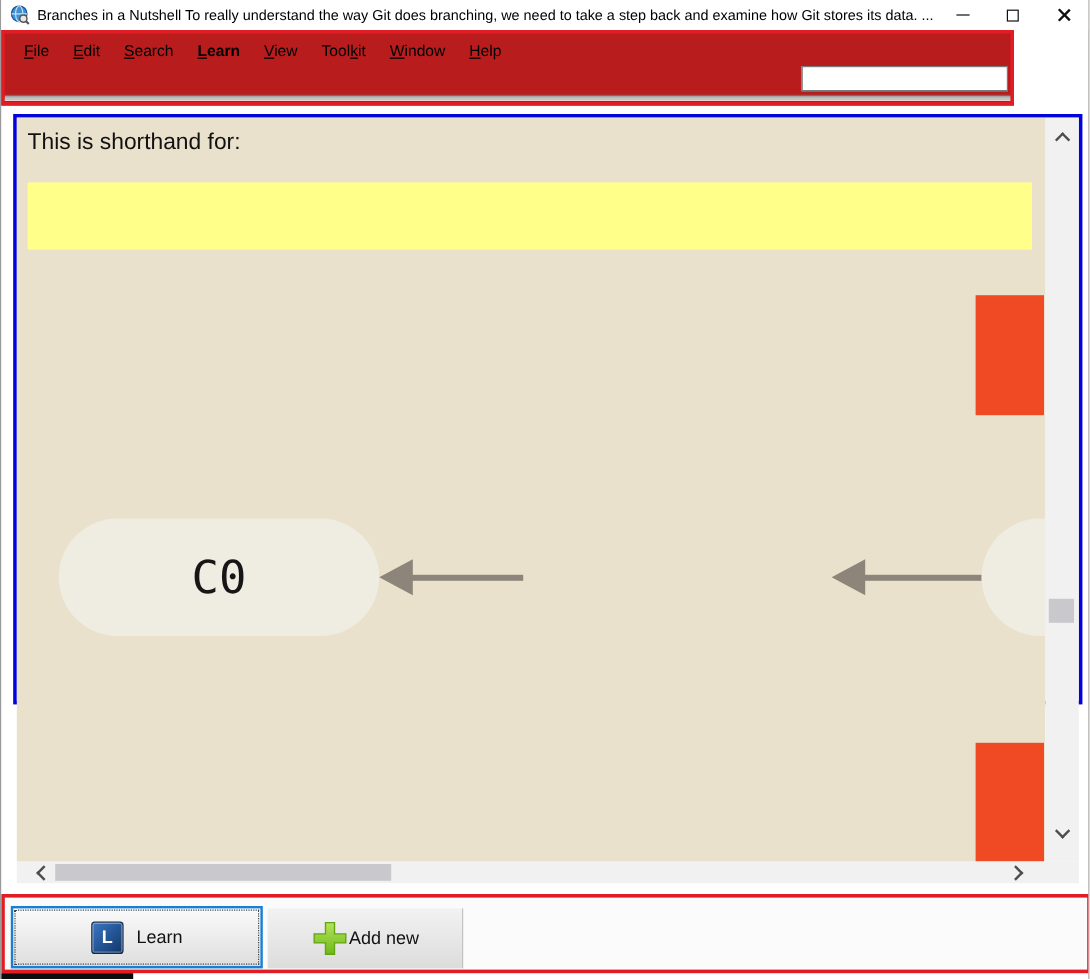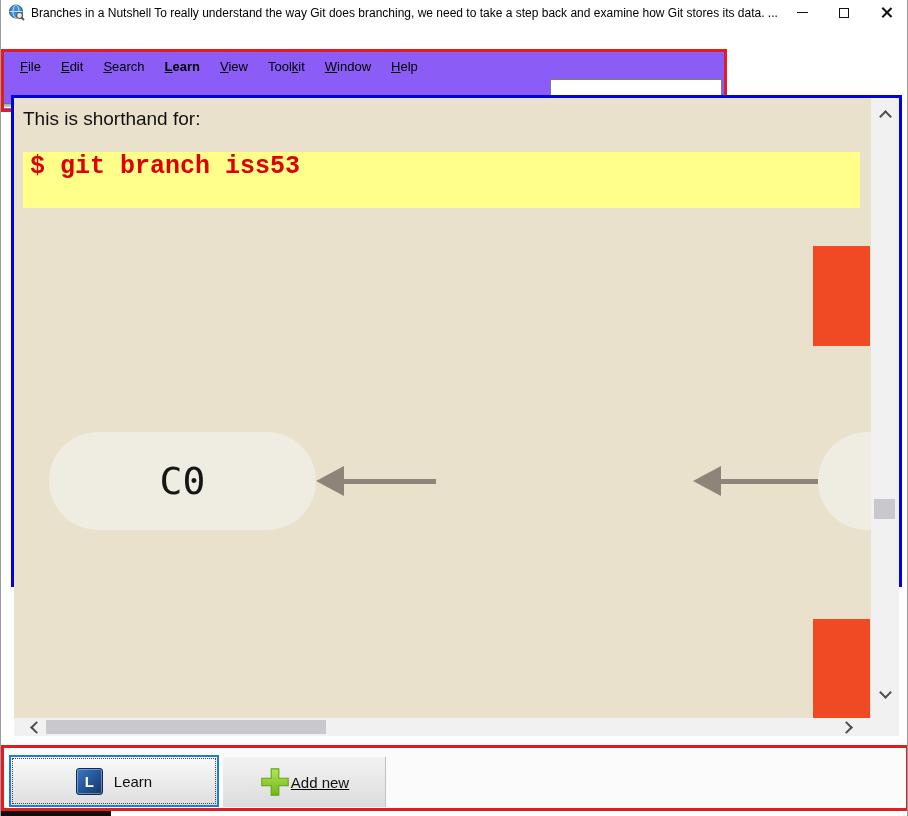--- a/index.html
+++ b/index.html
@@ -17,22 +17,22 @@
   .winbtns{display:flex;flex:0 0 auto;height:25px;}
   .winbtn{width:42px;height:25px;display:flex;align-items:center;justify-content:center;}
   .glyph-min{width:11px;height:0;border-top:1px solid #111;}
   .glyph-max{width:10px;height:10px;border:1px solid #111;background:transparent;}
   .glyph-close{position:relative;width:13px;height:13px;}
   .glyph-close::before,.glyph-close::after{content:"";position:absolute;left:6px;top:0;
     width:1.5px;height:13px;background:#111;}
   .glyph-close::before{transform:rotate(45deg);}
   .glyph-close::after{transform:rotate(-45deg);}
   
-  .menu-panel{position:absolute;left:0;top:25px;width:726px;height:63px;
-    background:#8b5cf6;border:3px solid #e11c24;margin-top:24px;}
+  .menu-panel{position:absolute;left:0;top:25px;width:844px;height:63px;
+    background:#b91c1c;border:3px solid #e11c24;}
   .menubar{position:absolute;left:6px;top:5px;display:flex;font-size:13px;}
   .menu-item{padding:2px 10px 3px 10px;white-space:nowrap;cursor:default;}
   .menu-item.bold{font-weight:bold;}
   .menu-item .mn{text-decoration:underline;}
   .menu-search{position:absolute;right:2px;top:27px;width:172px;height:21px;
     border:1px solid #7b7b7b;box-shadow:0 0 0 1px #ffffff inset;background:#fff;
     font-size:12px;padding:0 4px;outline:none;}
   .menu-divider{position:absolute;left:0;top:51px;width:100%;height:5px;
     background:linear-gradient(#9e9e9e,#d6d6d6);
     border-top:1px solid #6f6f6f;border-bottom:1px solid #fdfdfd;}
@@ -88,21 +88,21 @@
     display:flex;align-items:center;justify-content:center;gap:11px;cursor:default;}
   .tab-learn .focus-dots{position:absolute;inset:1px;border:1px dotted #444;pointer-events:none;}
   .learn-icon{width:27px;height:27px;border-radius:3px;border:1px solid #0e2a52;
     background:linear-gradient(135deg,#3d78c1 0%,#265a9c 45%,#143667 100%);
     box-shadow:inset 0 0 0 1px rgba(255,255,255,.35);
     display:flex;align-items:center;justify-content:center;
     color:#fff;font-weight:bold;font-size:15px;}
   .tab-label{font-size:15px;color:#111;}
   .tab-addnew{position:absolute;left:219px;top:9px;width:163px;height:50px;
     background:linear-gradient(#f2f2f2,#dcdcdc);border-right:1px solid #c2c2c2;
-    display:flex;align-items:center;justify-content:center;gap:0;cursor:default;text-decoration:underline;}
+    display:flex;align-items:center;justify-content:center;gap:0;cursor:default;}
   .plus-icon{width:32px;height:32px;display:block;}
   .taskbar-fragment{position:absolute;left:0;top:811px;width:110px;height:5px;background:#0d0d0d;}
 </style>
 </head>
 <body>
 
 <div id="window">
 
   <div class="titlebar">
     <svg class="app-icon" viewBox="0 0 17 17">
@@ -137,21 +137,21 @@
         <span class="menu-item"><span class="mn">W</span>indow</span>
         <span class="menu-item"><span class="mn">H</span>elp</span>
       </div>
     <input class="menu-search" type="text" value="" style="">
     <div class="menu-divider"></div>
   </div>
 
   <div class="content-area">
     <div class="canvas">
       <div class="canvas-heading">This is shorthand for:</div>
-      <div class="code-block"><div>$ git branch iss53</div></div>
+      <div class="code-block"></div>
 
       <div class="commit-rect rect-top"></div>
       <div class="commit-rect rect-bottom"></div>
 
       <div class="commit-node node-c0">
         <span>C0</span>
       </div>
       <div class="arrow arrow-1">
         <span class="head"></span>
           <span class="shaft"></span>

